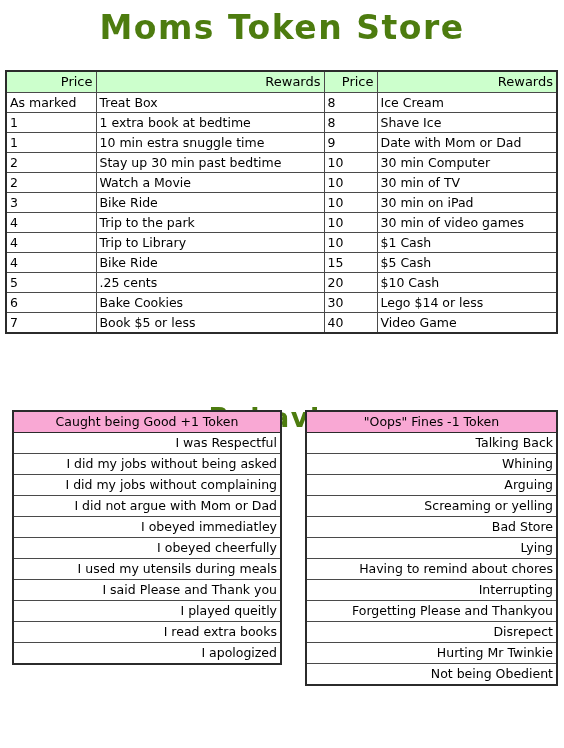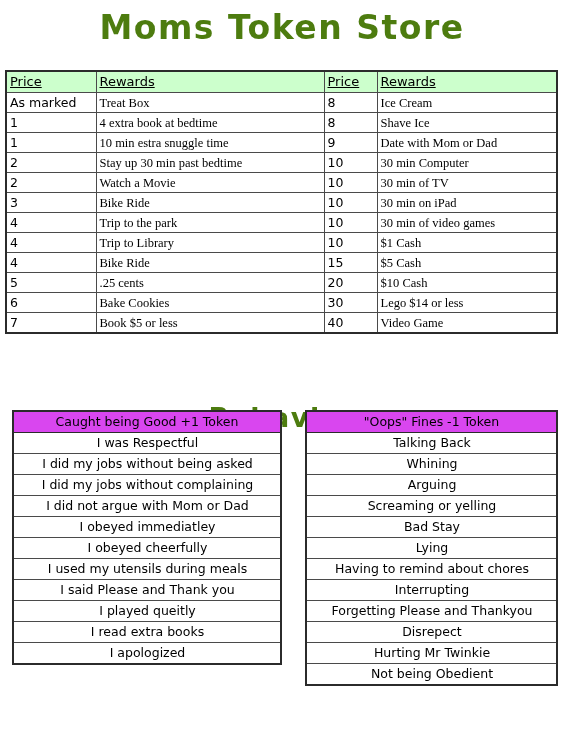--- a/index.html
+++ b/index.html
@@ -62,51 +62,49 @@
 
   
   #token-store-table {
     left: 5px;
     top: 70px;
     width: 553px;
     border: 2px solid #2b2b2b;
   }
   #token-store-table th {
     background: #ccffcc;
-    text-align: left;
+    text-align: right;
     font-size: 13px;
     height: 20px;
-    text-decoration: underline;
   }
   #token-store-table td.price-cell {
     text-align: left;
     padding-right: 10px;
   }
   #token-store-table td.reward-cell {
     text-align: left;
-    font-family: Liberation Serif, serif;
   }
   #token-store-table col.c-price { width: 90px; }
   #token-store-table col.c-reward { width: 228px; }
   #token-store-table col.c-price2 { width: 53px; }
   #token-store-table col.c-reward2 { width: 180px; }
 
   
   .behavior-table {
     border: 2px solid #2b2b2b;
   }
   .behavior-table th {
-    background: #d946ef;
+    background: #f9a8d4;
     text-align: center;
     font-size: 12.5px;
     height: 20px;
     border: 1px solid #2b2b2b;
   }
   .behavior-table td {
-    text-align: center;
+    text-align: right;
     padding-left: 4px;
     height: 20px;
     font-size: 12.5px;
   }
   #good-behavior-table {
     left: 12px;
     top: 410px;
     width: 270px;
   }
   #oops-behavior-table {
@@ -137,21 +135,21 @@
   </thead>
   <tbody id="token-store-body">
       <tr>
         <td class="price-cell">As marked</td>
         <td class="reward-cell">Treat Box</td>
         <td class="price-cell">8</td>
         <td class="reward-cell">Ice Cream</td>
       </tr>
       <tr>
         <td class="price-cell">1</td>
-        <td class="reward-cell">4 extra book at bedtime</td>
+        <td class="reward-cell">1 extra book at bedtime</td>
         <td class="price-cell">8</td>
         <td class="reward-cell">Shave Ice</td>
       </tr>
       <tr>
         <td class="price-cell">1</td>
         <td class="reward-cell">10 min estra snuggle time</td>
         <td class="price-cell">9</td>
         <td class="reward-cell">Date with Mom or Dad</td>
       </tr>
       <tr>
@@ -269,21 +267,21 @@
       <tr>
         <td>Whining</td>
       </tr>
       <tr>
         <td>Arguing</td>
       </tr>
       <tr>
         <td>Screaming or yelling</td>
       </tr>
       <tr>
-        <td>Bad Stay</td>
+        <td>Bad Store</td>
       </tr>
       <tr>
         <td>Lying</td>
       </tr>
       <tr>
         <td>Having to remind about chores</td>
       </tr>
       <tr>
         <td>Interrupting</td>
       </tr>

